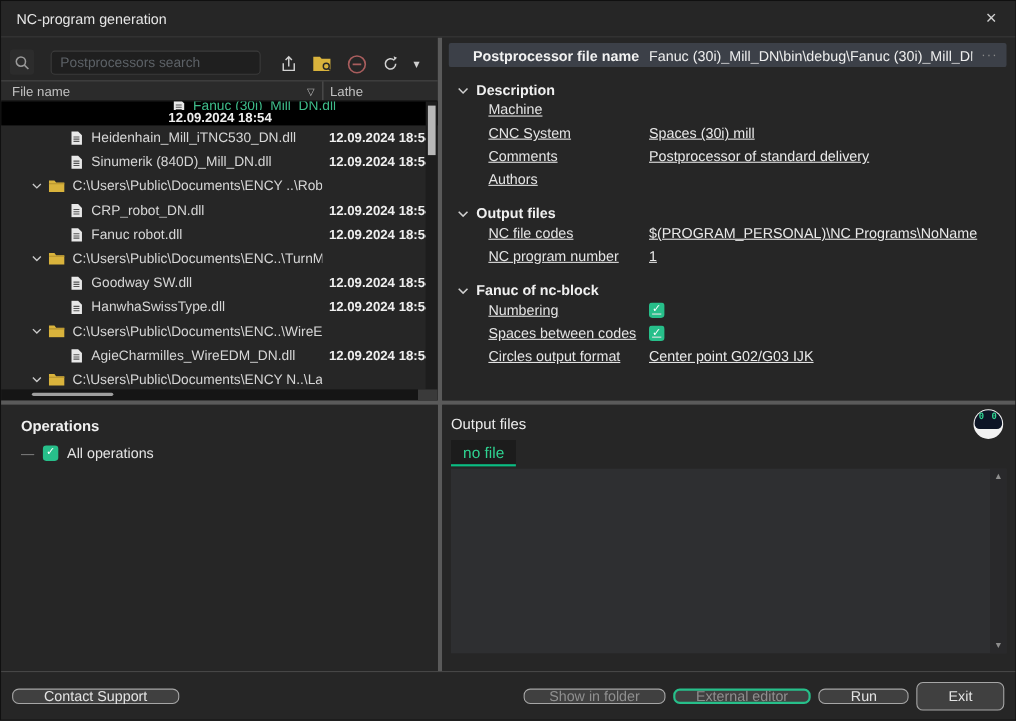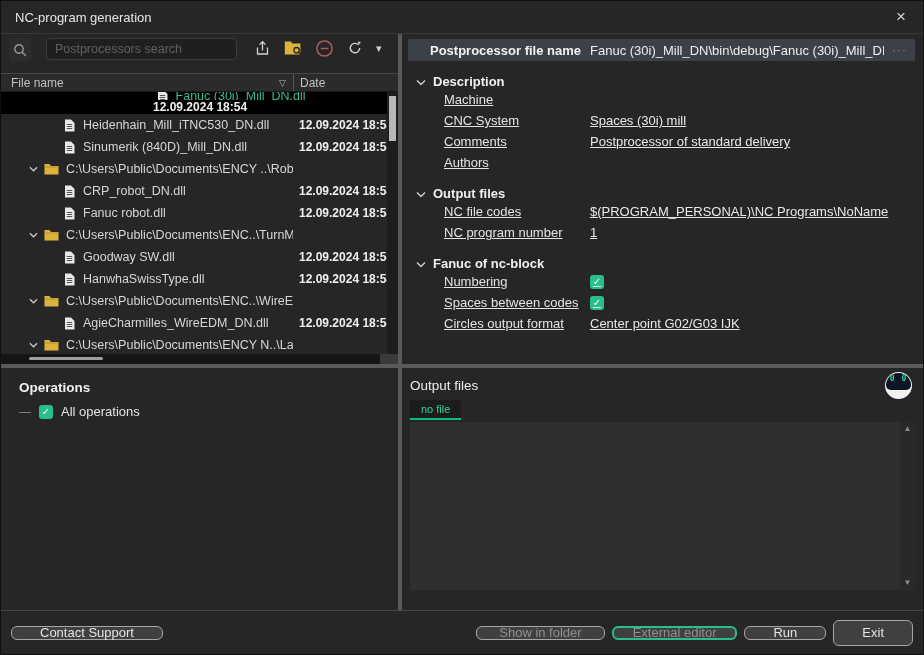--- a/index.html
+++ b/index.html
@@ -19,21 +19,21 @@
   
   .main { flex: 1 1 auto; display: grid; grid-template-columns: 397px 4px 1fr; grid-template-rows: 330px 4px 1fr; height: 577px; }
   .vsplit { background: #5a5a5a; grid-row: 1 / span 3; grid-column: 2; }
   .hsplit { background: #5a5a5a; grid-column: 1 / span 3; grid-row: 2; }
   .q-tl { grid-column: 1; grid-row: 1; display: flex; flex-direction: column; overflow: hidden; background: #262626; }
   .q-tr { grid-column: 3; grid-row: 1; overflow: hidden; background: #262626; }
   .q-bl { grid-column: 1; grid-row: 3; overflow: hidden; background: #262626; padding: 12px 0 0 18px; }
   .q-br { grid-column: 3; grid-row: 3; overflow: hidden; background: #262626; position: relative; padding: 10px 8px 0 8px; }
 
   
-  .toolbar { flex: 0 0 30px; margin-top: 4px; display: flex; align-items: flex-start; padding: 0 8px 0 8px; gap: 15px; }
+  .toolbar { flex: 0 0 30px; margin-top: 4px; display: flex; align-items: flex-end; padding: 0 8px 0 8px; gap: 15px; }
   .search-icon-box { width: 23px; height: 23px; background: #2c2c2c; border-radius: 3px; display: flex; align-items: center; justify-content: center; }
   .search-input { width: 200px; height: 22px; background: #1f1f1f; border: 1px solid #3b3b3b; border-radius: 4px; color: #cfcfcf; font-size: 12.5px; padding: 0 8px; font-family: "Liberation Sans", sans-serif; outline: none; }
   .search-input::placeholder { color: #5c6166; }
   .tool-icons { margin-left: auto; display: flex; align-items: center; gap: 11px; padding-right: 2px; }
   .tool-btn { display: flex; align-items: center; justify-content: center; width: 20px; height: 20px; }
   .caret { color: #cfcfcf; font-size: 11px; width: 12px; }
 
   
   .tree-header { flex: 0 0 19px; display: flex; align-items: center; background: #2b2b2b; border-top: 1px solid #464646; border-bottom: 1px solid #191919; font-size: 12px; color: #c2c2c2; margin-top: 5px; }
   .th-name { flex: 1; padding-left: 10px; position: relative; height: 100%; display: flex; align-items: center; }
@@ -74,21 +74,21 @@
   .ops-row { margin-top: 9px; display: flex; align-items: center; gap: 8px; }
   .ops-dash { color: #8a8a8a; font-size: 12px; }
   .ops-label { color: #e4e4e4; }
 
   
   .out-title { color: #ededed; font-size: 13.5px; }
   .robot-btn { position: absolute; right: 11px; top: 4px; width: 27px; height: 27px; border-radius: 50%; background: #f2f2f2; overflow: hidden; }
   .robot-dome { position: absolute; top: 1px; left: 1px; right: 1px; height: 17px; background: #0d1526; border-radius: 13px 13px 5px 5px; display: flex; align-items: flex-start; justify-content: center; }
   .robot-eyes { color: #2fd492; font-family: "DejaVu Sans Mono", monospace; font-size: 8px; font-weight: 700; letter-spacing: 1px; margin-top: 1px; }
   .tab-row { margin-top: 7px; display: flex; }
-  .file-tab { background: #1c1c1c; color: #2fd492; font-size: 11px; padding: 3px 11px 3px 11px; border-bottom: 2px solid #0bbd83; }
+  .file-tab { background: #1c1c1c; color: #2fd492; font-size: 14px; padding: 3px 11px 3px 11px; border-bottom: 2px solid #0bbd83; }
   .out-area { margin-top: 2px; height: 168px; background: #2e2f31; position: relative; }
   .out-vscroll { position: absolute; top: 0; right: 0; bottom: 0; width: 15px; background: #29292b; display: flex; flex-direction: column; justify-content: space-between; align-items: center; padding: 3px 0; }
   .scroll-arrow { color: #8e8e8e; font-size: 8px; line-height: 1; }
 
   
   .footer { flex: 0 0 44px; border-top: 1px solid #464646; display: flex; align-items: center; padding: 0 10px; gap: 7px; background: #262626; }
   .btn { height: 14px; border: 1px solid #a6a6a6; border-radius: 6px; background: #404040; color: #e3e3e3; font-size: 13px; display: flex; align-items: center; justify-content: center; font-family: "Liberation Sans", sans-serif; }
   .btn.contact { padding: 0 28px; }
   .btn.disabled { color: #8f8f8f; }
   .btn.show-folder { padding: 0 22px; }
@@ -148,21 +148,21 @@
           <span class="caret">▾</span>
         </span>
       </div>
 
       <div class="tree-header">
         <div class="th-name">
           <span>File name</span>
           <span class="sort-glyph">▽</span>
         </div>
         <div class="th-date">
-          <span>Date</span>
+          <span>Lathe</span>
         </div>
       </div>
 
       <div class="tree-body">
 
         <div class="trow selected">
           <div class="tname file">
               <span class="ficon">
                 <svg width="11" height="13" viewBox="0 0 11 13">
                   <path d="M1 .5h6L10.5 4v8.5H1z" fill="#e8e8e8"></path>

